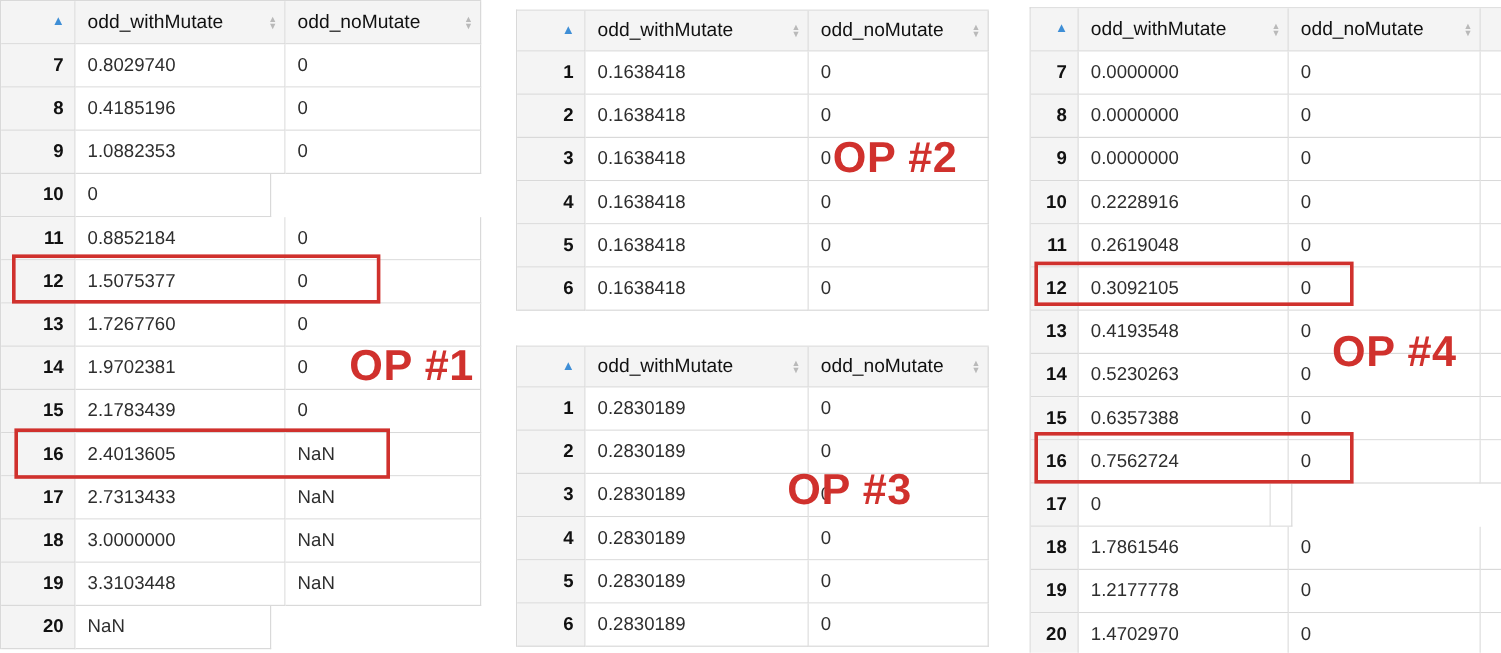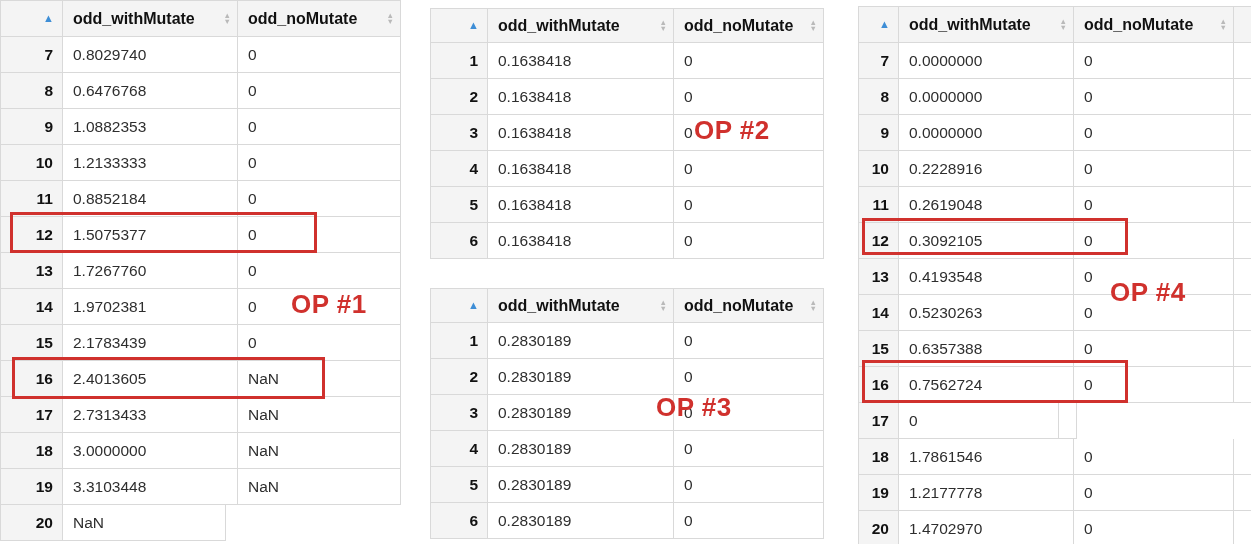--- a/index.html
+++ b/index.html
@@ -28,35 +28,35 @@
   .cell{
     border-right:1px solid var(--border);border-bottom:1px solid var(--border);
     display:flex;align-items:center;overflow:hidden;white-space:nowrap;
   }
   .c0{width:var(--c0);flex:none}
   .c1{width:var(--c1);flex:none}
   .c2{width:var(--c2);flex:none}
   .c3{width:var(--c3);flex:none}
   .corner,.chead,.rownum{background:var(--header-bg)}
   .corner{justify-content:flex-end;padding-right:8px}
-  .chead{font-weight:bold;color:var(--text-strong);font-size:16px;padding-left:10px;cursor:pointer}
+  .chead{font-weight:normal;color:var(--text-strong);font-size:16px;padding-left:10px;cursor:pointer}
   .rownum{justify-content:flex-end;padding-right:9px;font-weight:bold;color:var(--text-strong);font-size:15.5px}
   .val{padding-left:10px;color:var(--text);font-size:15.5px;background:#fff}
   .sliver{background:#fff}
   .hsliver{background:var(--header-bg)}
   .tri-up{color:var(--sort-active);font-size:11px;line-height:11px}
   .sortpair{display:flex;flex-direction:column;align-items:center;margin-left:auto;margin-right:6px;color:var(--sort-inactive);font-size:7.5px;line-height:6px;font-style:normal}
   .hlabel{pointer-events:none}
   
   .ann-box{position:absolute;border:3px solid var(--annotation);background:transparent}
   .b1{left:10px;top:212px;width:307px;height:41px}
   .b2{left:12px;top:357px;width:313px;height:42px}
   .b3{left:862px;top:218px;width:266px;height:37px}
   .b4{left:862px;top:360px;width:266px;height:43px}
-  .ann-label{position:absolute;color:var(--annotation);font-weight:bold;font-size:26px;line-height:27px;letter-spacing:0.5px}
+  .ann-label{position:absolute;color:var(--annotation);font-weight:bold;font-size:36px;line-height:27px;letter-spacing:0.5px}
   .l1{left:291px;top:291px}
   .l2{left:694px;top:117px}
   .l3{left:656px;top:394px}
   .l4{left:1110px;top:279px}
 </style>
 </head>
 <body>
 
 <div class="canvas">
 
@@ -81,31 +81,30 @@
         </div>
     </div>
     <div class="tb">
         <div class="trow">
           <div class="cell c0 rownum">7</div>
           <div class="cell c1 val">0.8029740</div>
           <div class="cell c2 val">0</div>
         </div>
         <div class="trow">
           <div class="cell c0 rownum">8</div>
-          <div class="cell c1 val">0.6476768</div>
+          <div class="cell c1 val">0.4185196</div>
           <div class="cell c2 val">0</div>
         </div>
         <div class="trow">
           <div class="cell c0 rownum">9</div>
           <div class="cell c1 val">1.0882353</div>
           <div class="cell c2 val">0</div>
         </div>
         <div class="trow">
           <div class="cell c0 rownum">10</div>
-          <div class="cell c1 val">1.2133333</div>
           <div class="cell c2 val">0</div>
         </div>
         <div class="trow">
           <div class="cell c0 rownum">11</div>
           <div class="cell c1 val">0.8852184</div>
           <div class="cell c2 val">0</div>
         </div>
         <div class="trow">
           <div class="cell c0 rownum">12</div>
           <div class="cell c1 val">1.5075377</div>

